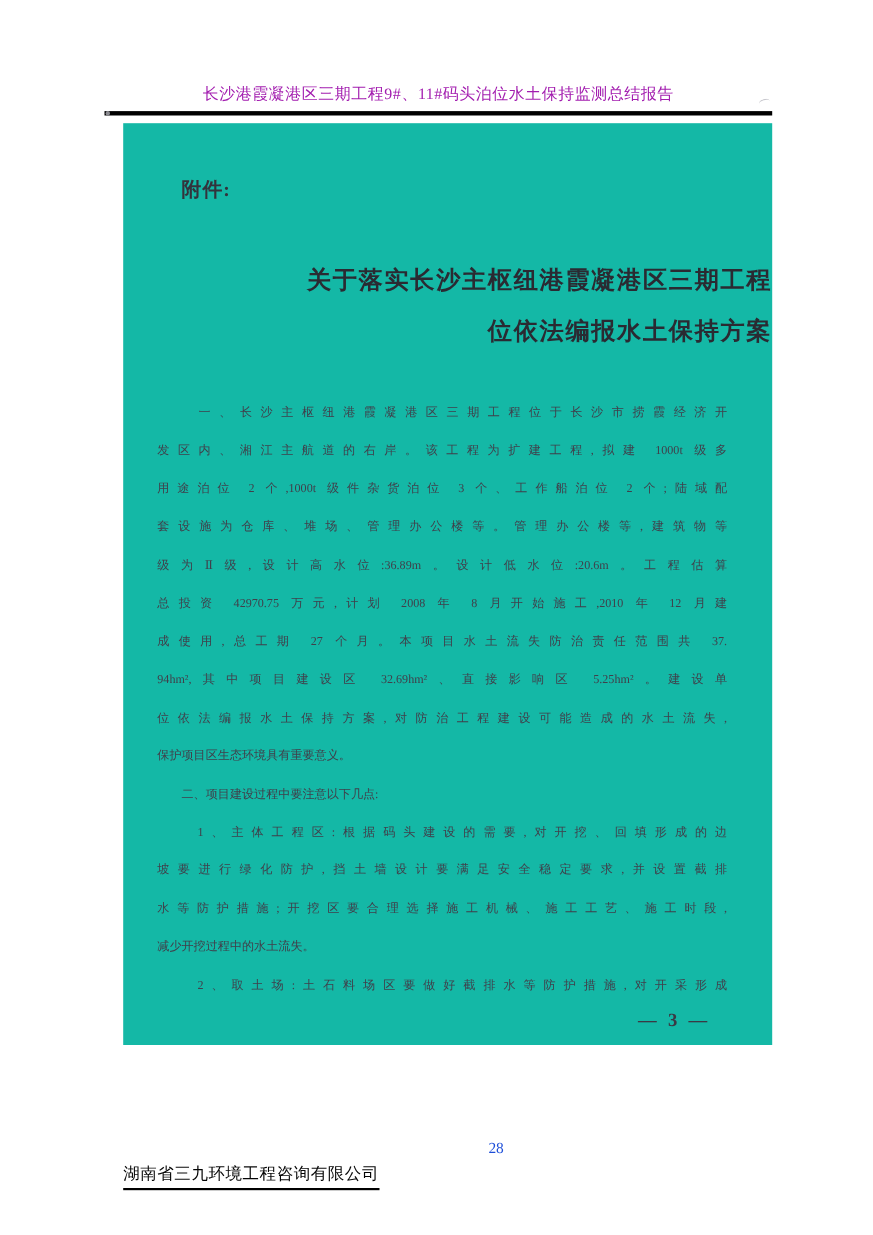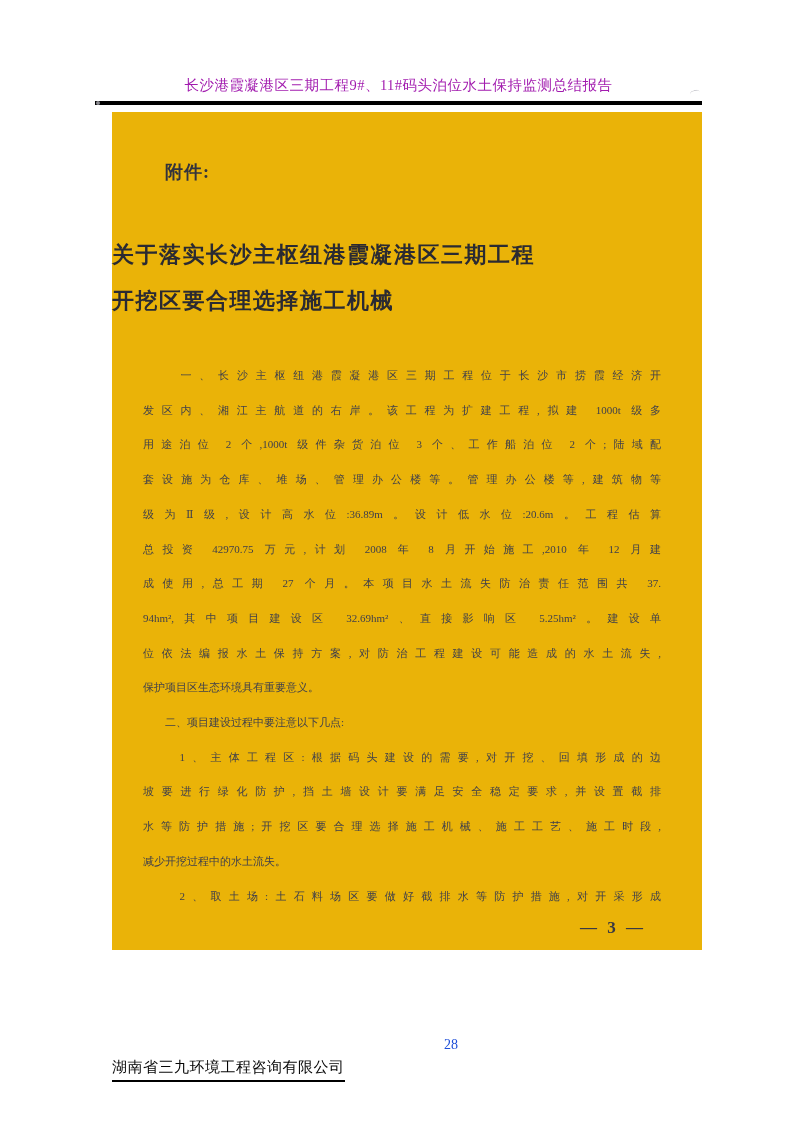--- a/index.html
+++ b/index.html
@@ -22,35 +22,35 @@
     color: #a21caf;
     padding-bottom: 6px;
     border-bottom: 4px solid #000000;
   }
 
   
   .scan {
     position: absolute;
     left: 112px; top: 112px;
     width: 590px; height: 838px;
-    background: #eab308;
+    background: #14b8a6;
     color: #3c3c46;
   }
   .attachment-label {
     position: absolute;
     left: 53px; top: 48px;
     font-size: 18px;
     font-weight: bold;
     color: #33333c;
     letter-spacing: 1px;
   }
   .scan-title {
     position: absolute;
     left: 0; top: 120px; width: 100%;
-    text-align: left;
+    text-align: right;
     font-size: 22px;
     font-weight: bold;
     letter-spacing: 1.5px;
     line-height: 46px;
     color: #2a2a32;
   }
   .scan-body {
     position: absolute;
     left: 31px; top: 246px;
     width: 518px;
@@ -116,21 +116,21 @@
   </div>
 
   <div class="scan">
     <div class="scan-speck"></div>
     <div class="scan-curl"></div>
 
     <div class="attachment-label">附件:</div>
 
     <div class="scan-title">
       <div>关于落实长沙主枢纽港霞凝港区三期工程</div>
-      <div>开挖区要合理选择施工机械</div>
+      <div>位依法编报水土保持方案</div>
     </div>
 
     <div class="scan-body">
       <div class="bline j">　　一、长沙主枢纽港霞凝港区三期工程位于长沙市捞霞经济开</div>
       <div class="bline j">发区内、湘江主航道的右岸。该工程为扩建工程,拟建 1000t 级多</div>
       <div class="bline j">用途泊位 2 个,1000t 级件杂货泊位 3 个、工作船泊位 2 个;陆域配</div>
       <div class="bline j">套设施为仓库、堆场、管理办公楼等。管理办公楼等,建筑物等</div>
       <div class="bline j">级为Ⅱ级,设计高水位:36.89m。设计低水位:20.6m。工程估算</div>
       <div class="bline j">总投资 42970.75 万元,计划 2008 年 8 月开始施工,2010 年 12 月建</div>
       <div class="bline j">成使用,总工期 27 个月。本项目水土流失防治责任范围共 37.</div>

